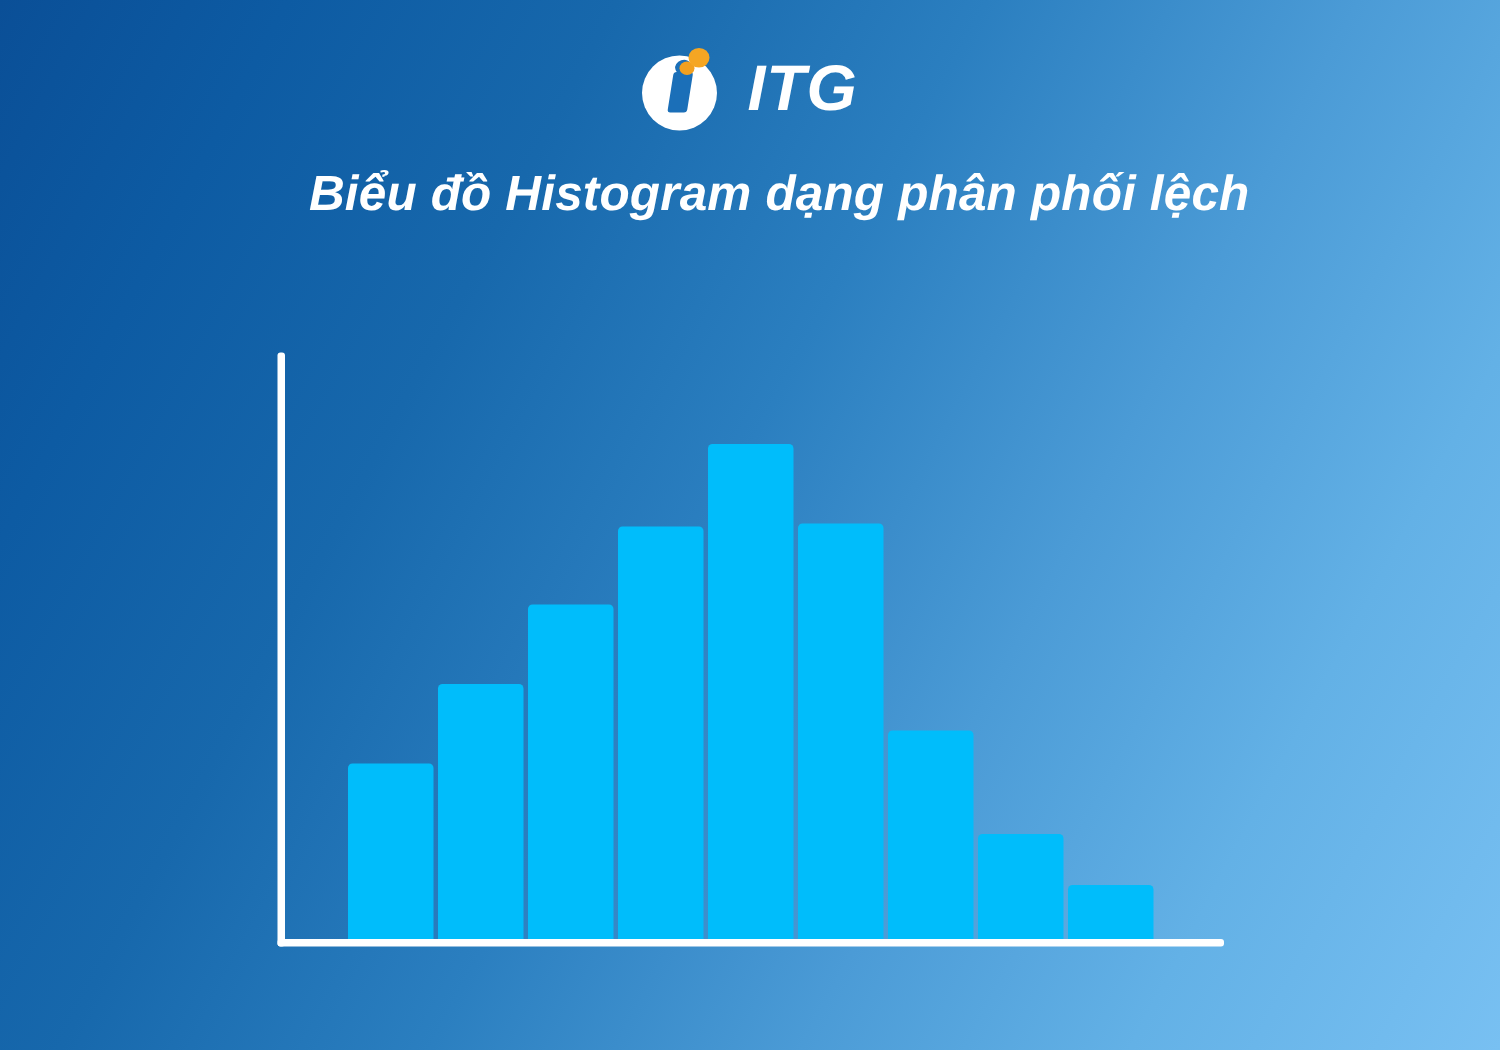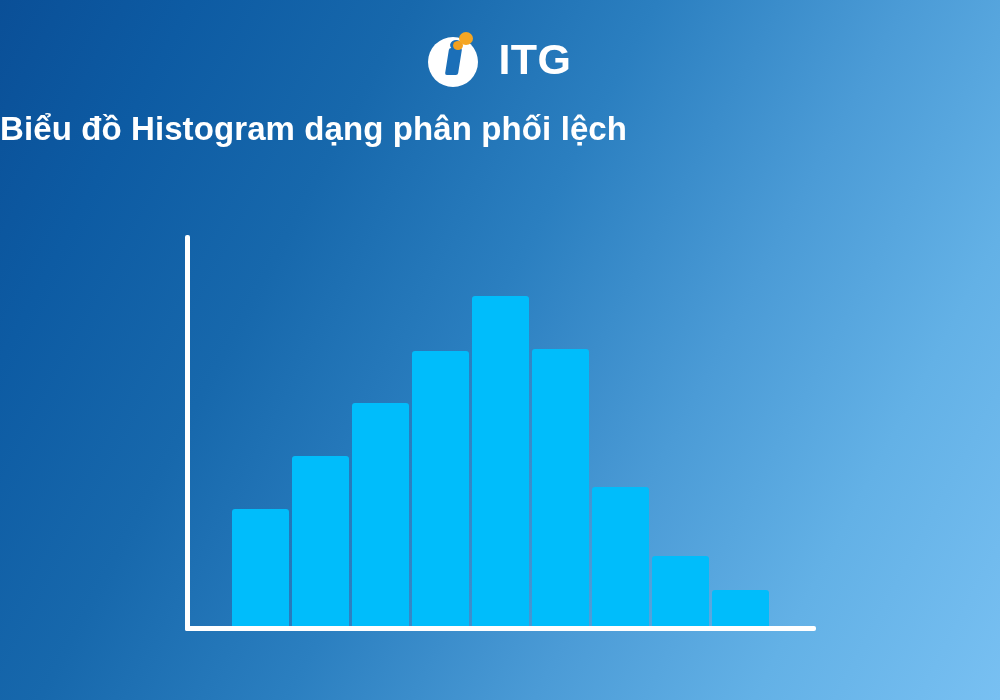--- a/index.html
+++ b/index.html
@@ -20,20 +20,21 @@
     height: 700px;
     background: linear-gradient(118deg,
                 #0a4f97 0%,
                 #0d5ba3 14%,
                 #1768ac 30%,
                 #2b7fc0 48%,
                 #4b9bd6 66%,
                 #63b1e6 82%,
                 #78c0f2 100%);
     overflow: hidden;
+    font-style: italic;
   }
 
   
   .brand {
     position: absolute;
     left: 0;
     top: 28px;
     width: 1000px;
     height: 62px;
     display: flex;
@@ -102,22 +103,23 @@
     line-height: 1;
     white-space: nowrap;
   }
 
   
   .title-block {
     position: absolute;
     left: 0;
     top: 108px;
     width: 792px;
-    text-align: left;
+    text-align: right;
     color: #ffffff;
+    padding-left: 41px;
   }
   .title-line {
     font-size: 33px;
     font-weight: 700;
     line-height: 41px;
     letter-spacing: 0.1px;
     white-space: nowrap;
   }
 
   

